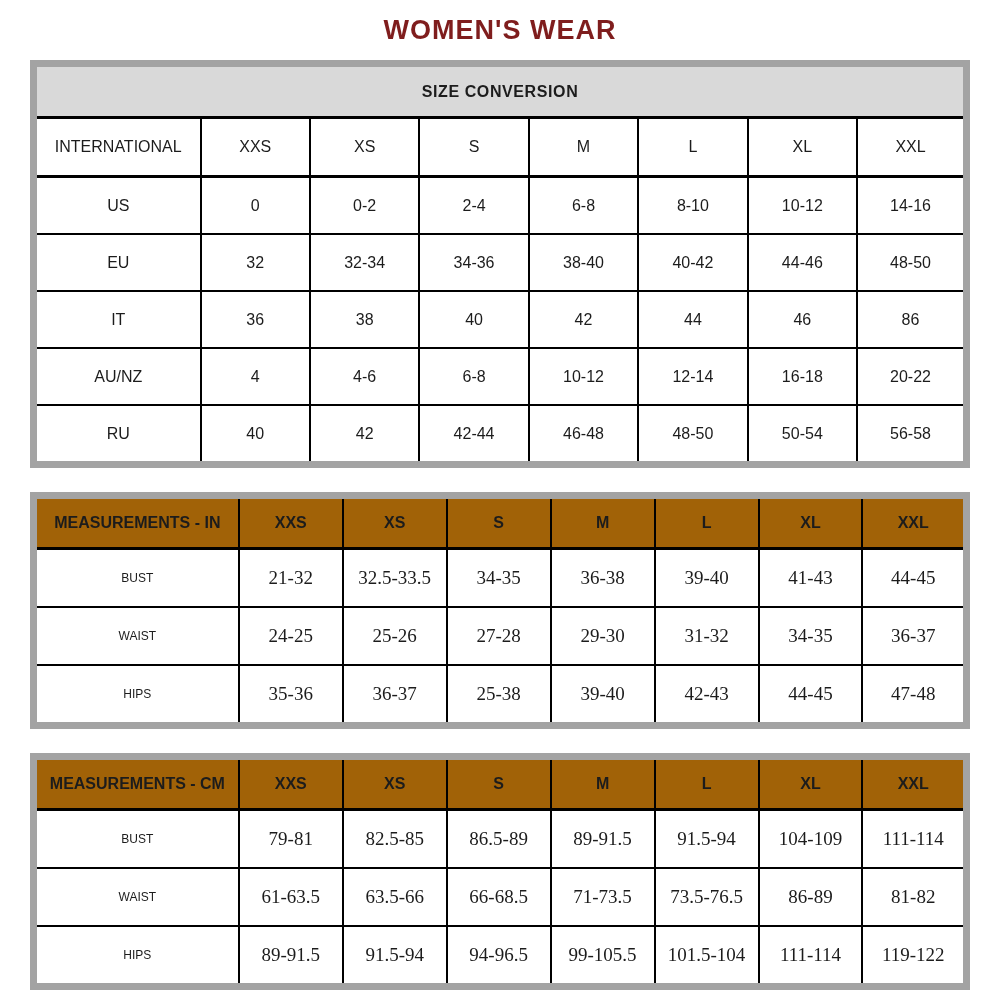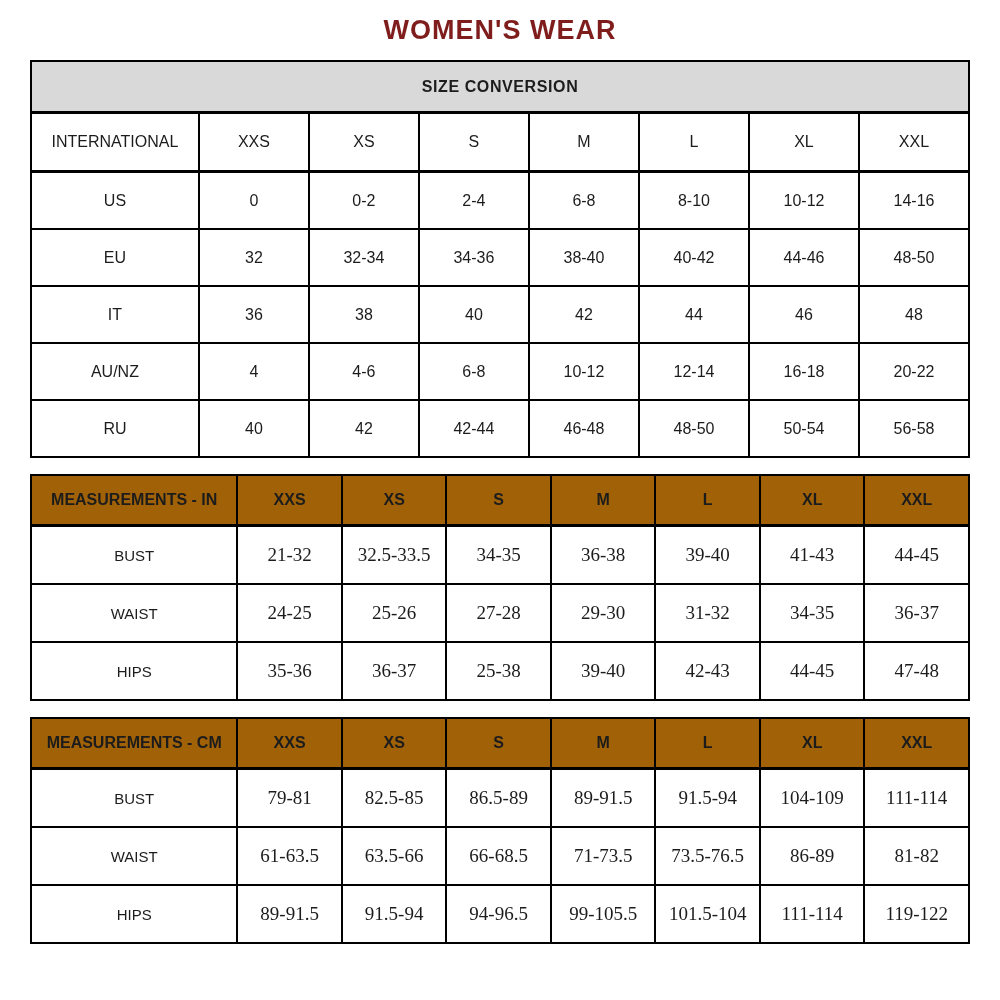--- a/index.html
+++ b/index.html
@@ -14,22 +14,22 @@
     text-align:center;
     font-size:27px;
     font-weight:bold;
     letter-spacing:1px;
     padding:15px 0 14px 0;
     color:#7f1d1d;
   }
   table{
     width:100%;
     border-collapse:collapse;
-    border:2px solid #a3a3a3;
-    margin-bottom:16px;
+    border:7px solid #a3a3a3;
+    margin-bottom:24px;
     table-layout:fixed;
   }
   th,td{
     border:2px solid #000;
     text-align:center;
     vertical-align:middle;
     padding:0 2px;
     overflow:hidden;
   }
   
@@ -41,21 +41,21 @@
     letter-spacing:0.6px;
     border-bottom:3px solid #000;
   }
   
   .head-row th{height:56px;font-size:16px;border-bottom:3px solid #000;}
   .conversion .head-row th{background:#ffffff;font-weight:normal;}
   .measure .head-row th{background:#a16207;font-weight:bold;height:48px;}
   
   .conversion .data-row td{height:55px;font-size:16px;}
   .measure .data-row td{height:56px;}
-  .measure .data-row .label-cell{font-size:15px;}
+  .measure .data-row .label-cell{font-size:12px;}
   .measure .data-row .value-cell{font-size:19px;font-family:Liberation Serif, serif;}
   
   .conversion .label-col{width:17.9%;}
   .measure .label-col{width:22%;}
 </style>
 </head>
 <body>
 
 <div class="page">
   <div class="page-title">WOMEN'S WEAR</div>
@@ -105,21 +105,21 @@
           <td class="value-cell">48-50</td>
         </tr>
         <tr class="data-row">
           <td class="label-cell">IT</td>
           <td class="value-cell">36</td>
           <td class="value-cell">38</td>
           <td class="value-cell">40</td>
           <td class="value-cell">42</td>
           <td class="value-cell">44</td>
           <td class="value-cell">46</td>
-          <td class="value-cell">48</td>
+          <td class="value-cell">86</td>
         </tr>
         <tr class="data-row">
           <td class="label-cell">AU/NZ</td>
           <td class="value-cell">4</td>
           <td class="value-cell">4-6</td>
           <td class="value-cell">6-8</td>
           <td class="value-cell">10-12</td>
           <td class="value-cell">12-14</td>
           <td class="value-cell">16-18</td>
           <td class="value-cell">20-22</td>

